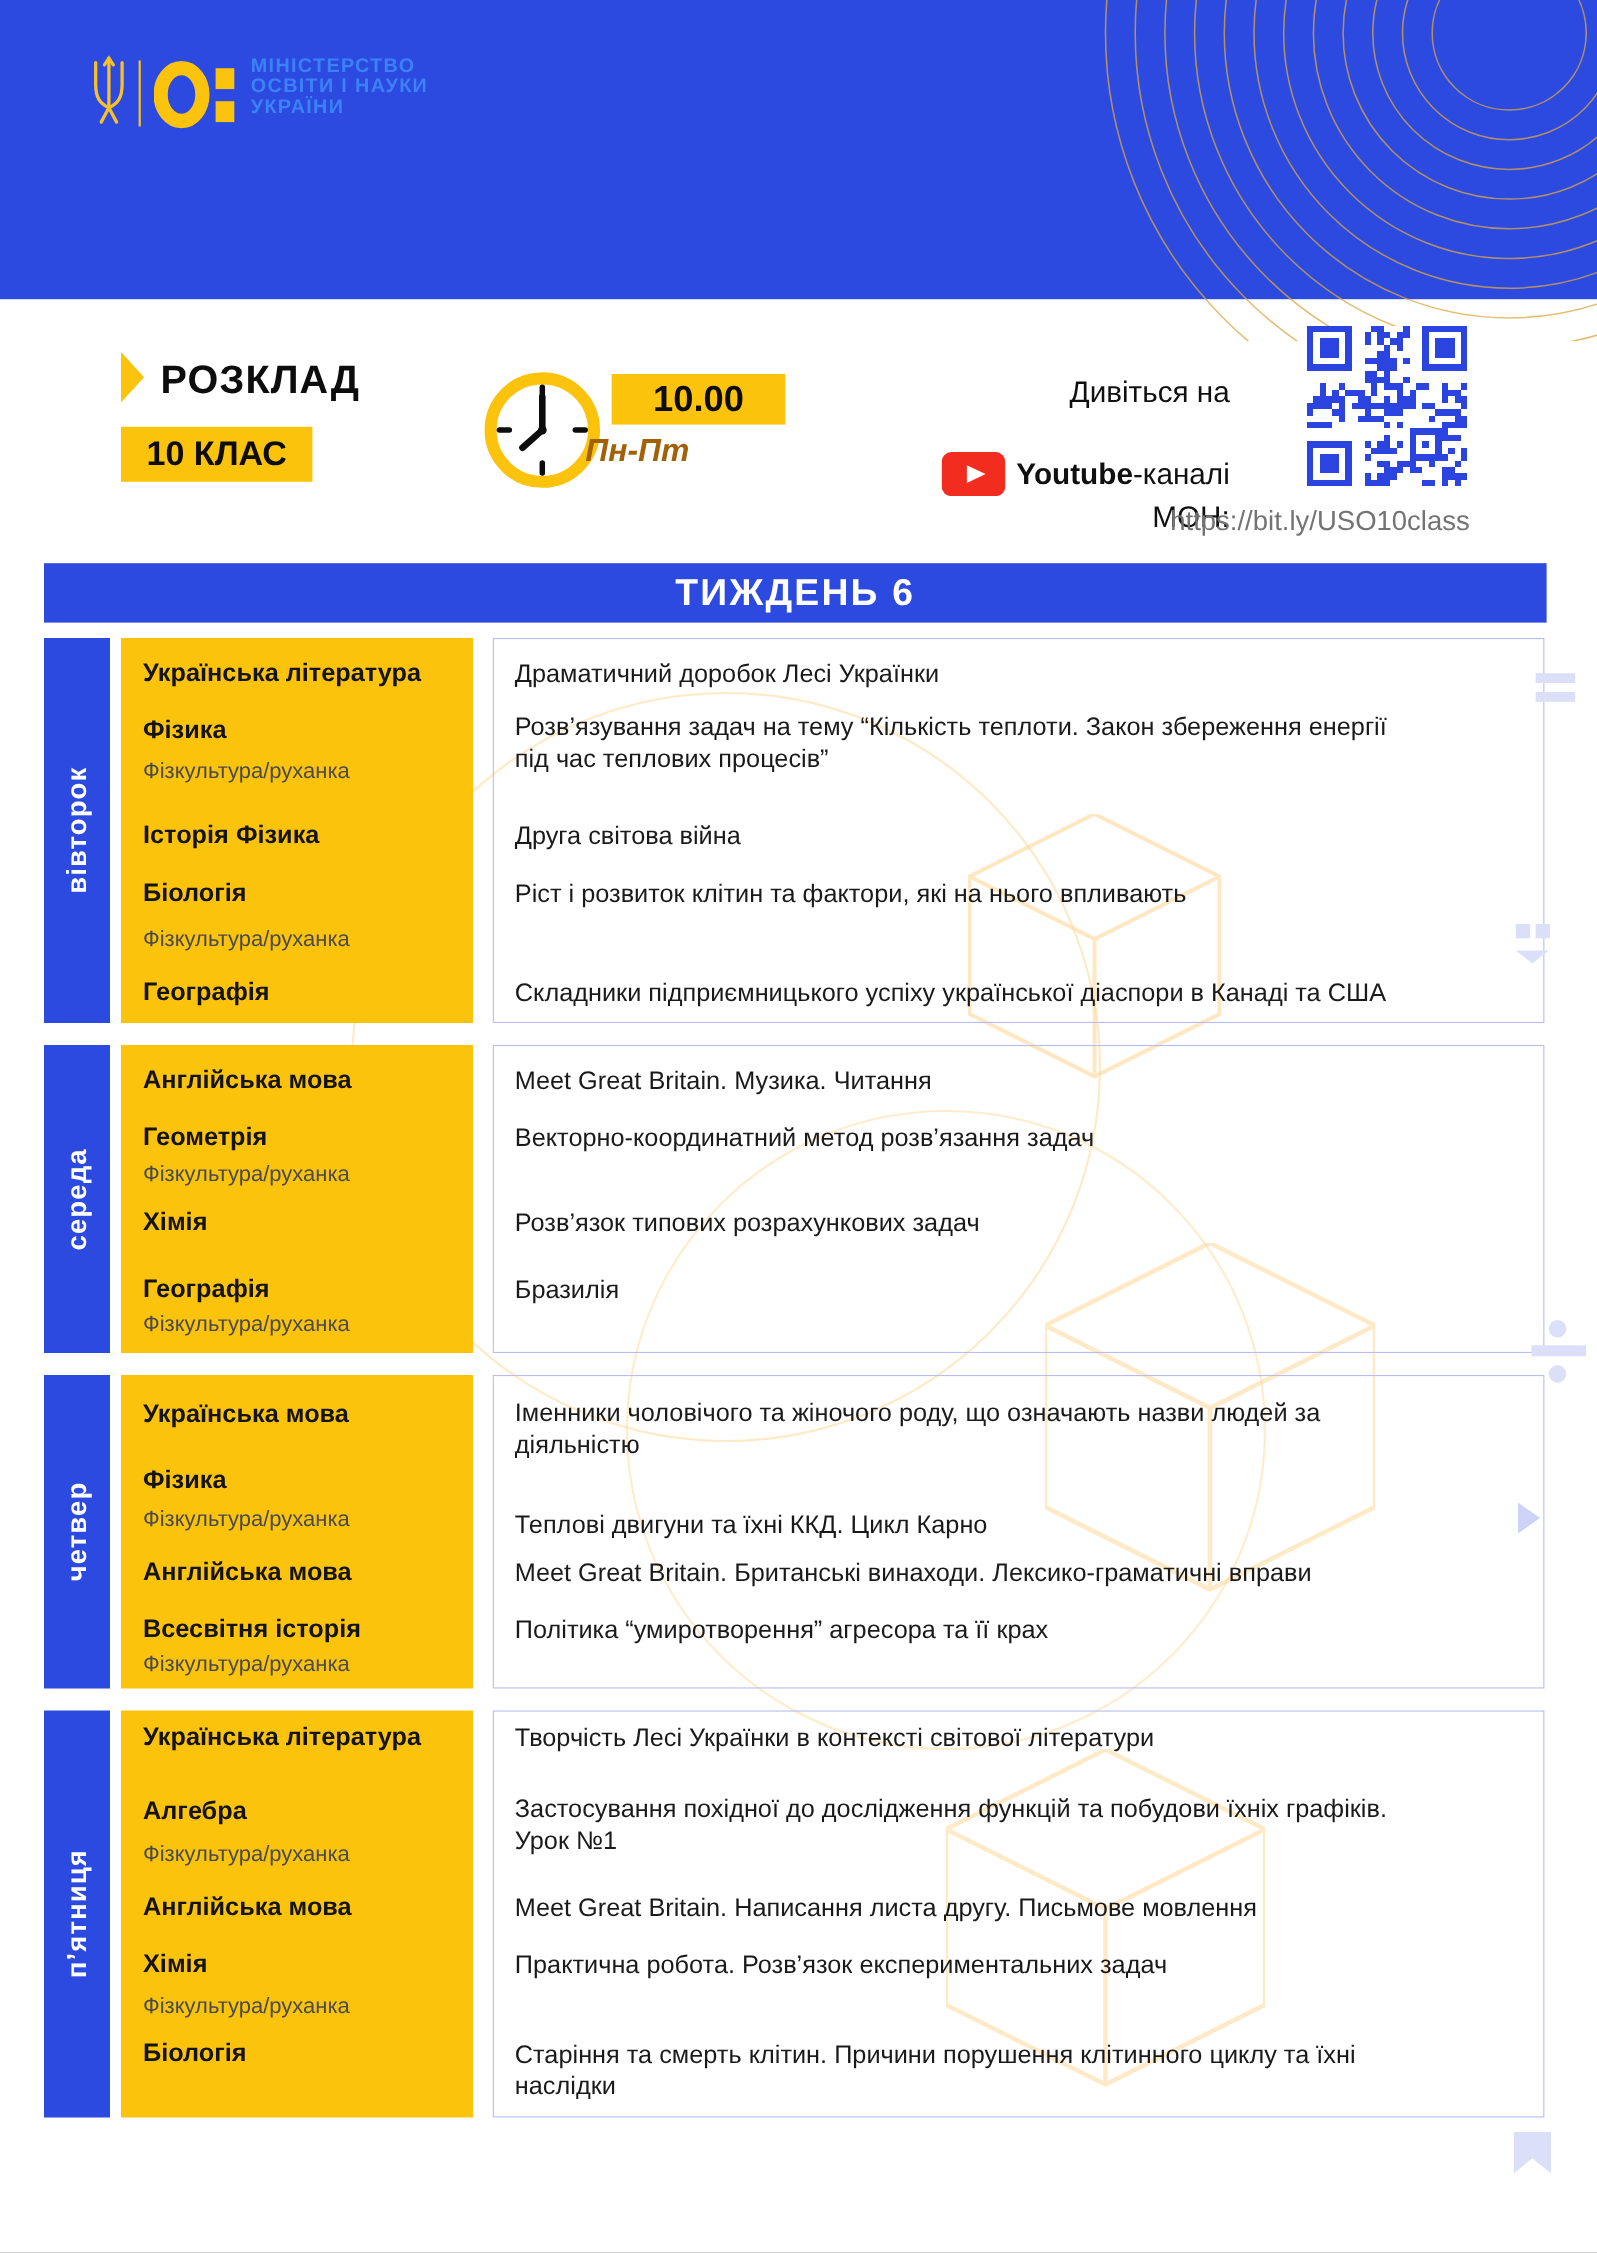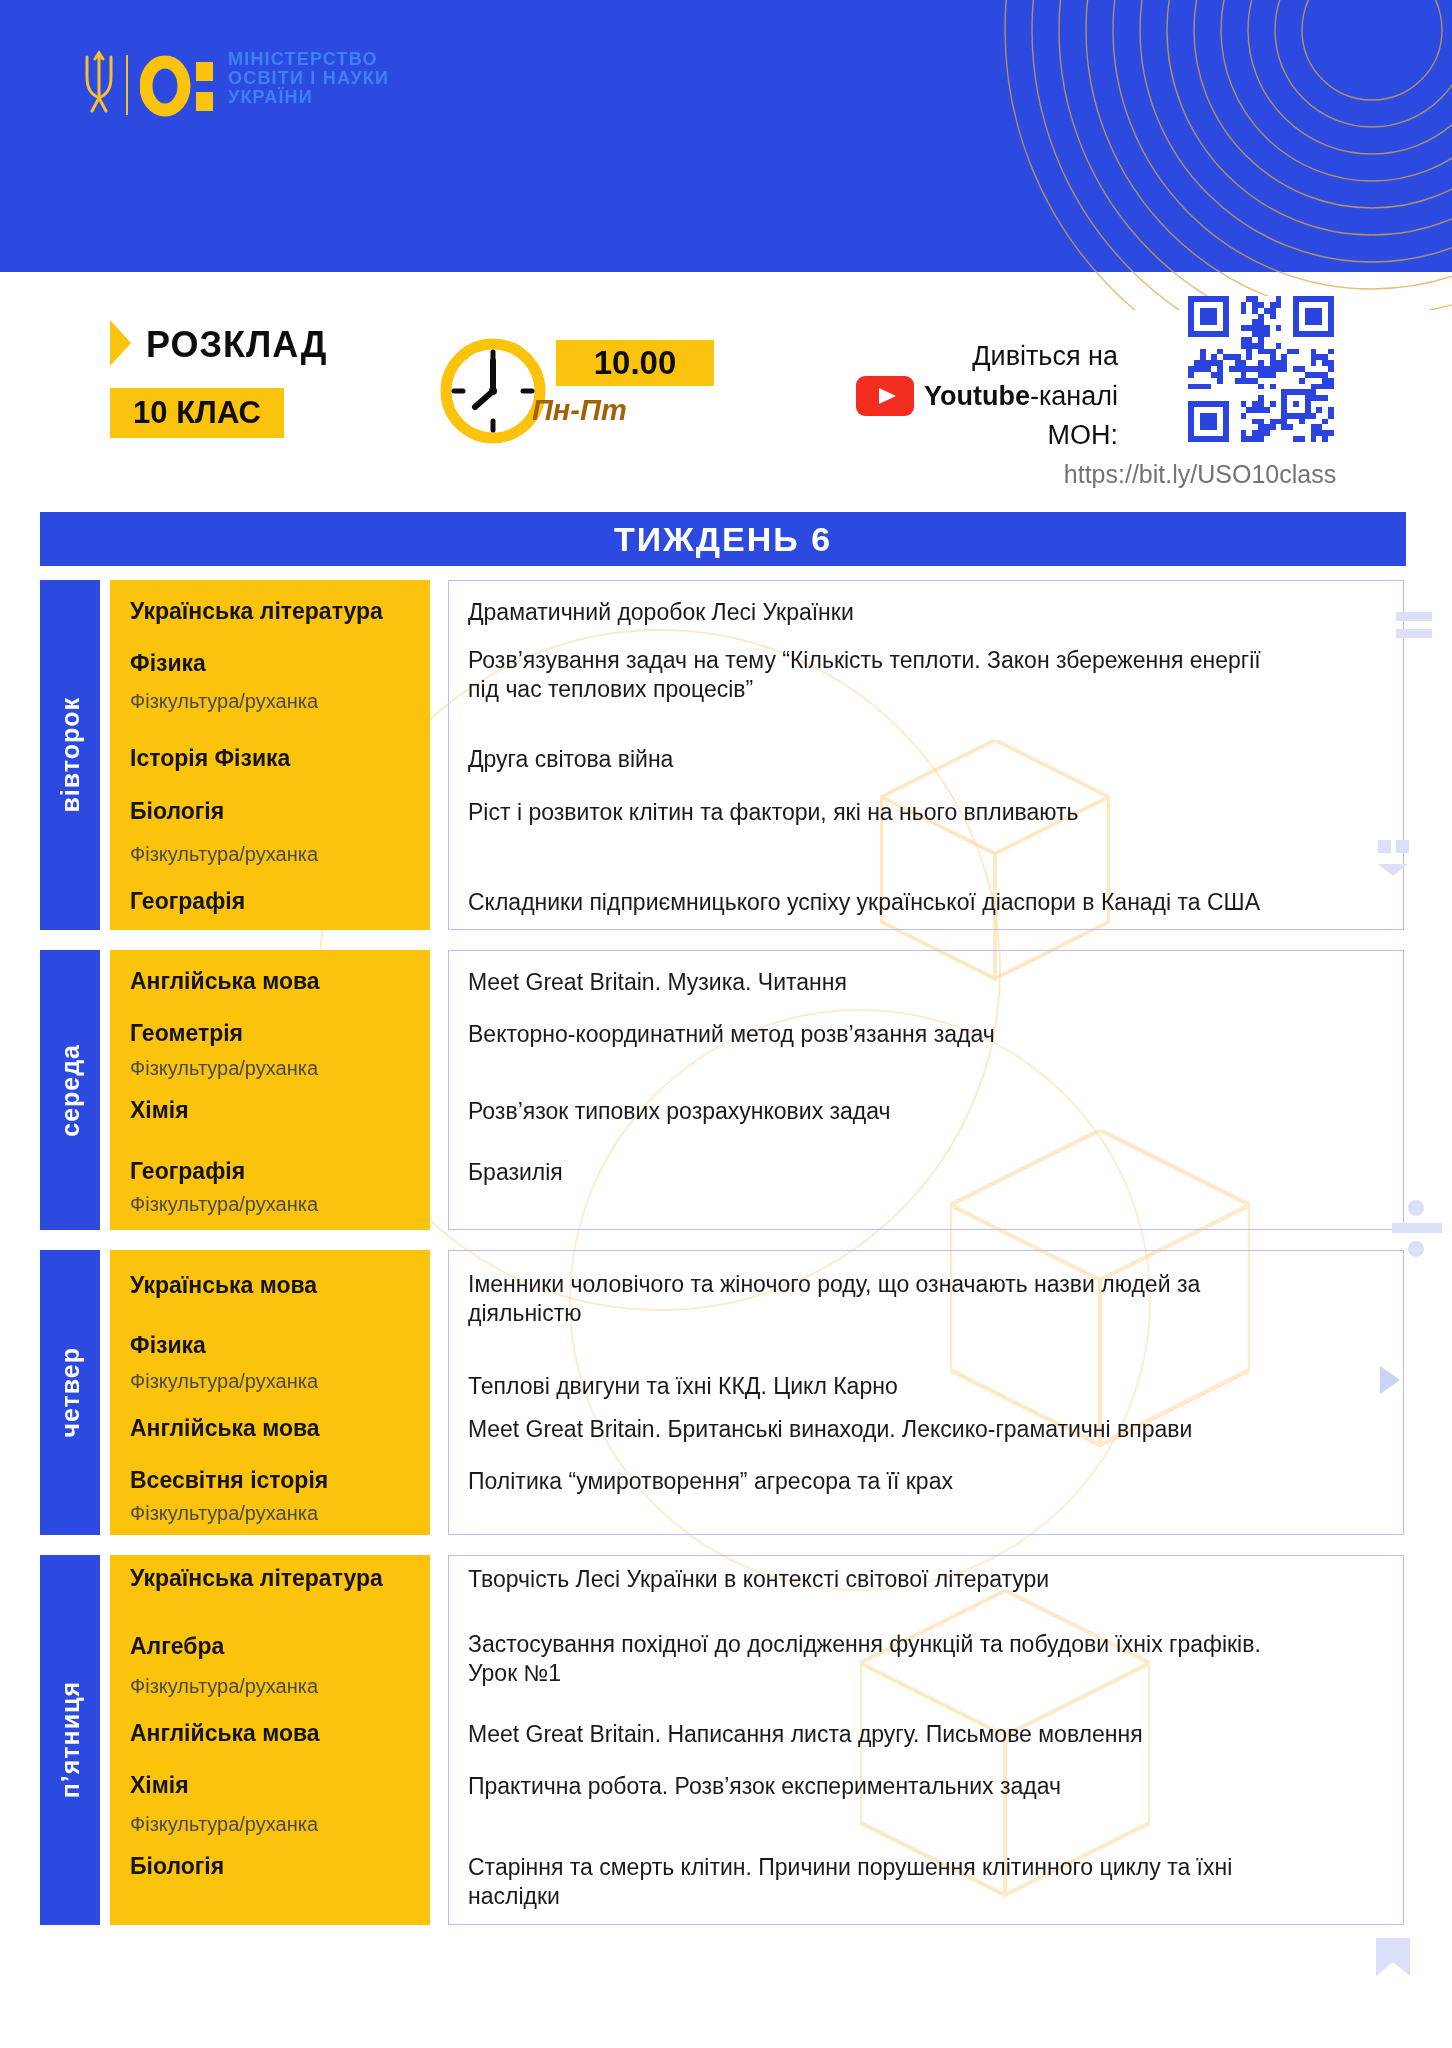--- a/index.html
+++ b/index.html
@@ -19,21 +19,21 @@
   .play-tri{position:absolute;left:110px;top:320px;width:0;height:0;
             border-top:23px solid transparent;border-bottom:23px solid transparent;border-left:21px solid #fcc30d;}
   .rozklad{position:absolute;left:146px;top:324px;font-size:36px;font-weight:bold;letter-spacing:1px;color:#0d0d0d;}
   .grade-box{position:absolute;left:110px;top:388px;width:174px;height:50px;background:#fcc30d;
              text-align:center;line-height:50px;font-size:31px;font-weight:bold;color:#0d0d0d;}
   .time-box{position:absolute;left:556px;top:340px;width:158px;height:46px;background:#fcc30d;
             text-align:center;line-height:46px;font-size:33px;font-weight:bold;color:#0d0d0d;}
   .dayrange{position:absolute;left:532px;top:394px;font-size:29px;font-weight:bold;color:#a16207;font-style:italic;}
   .watch{position:absolute;left:810px;top:338px;width:308px;text-align:right;font-size:27px;color:#101010;}
   .watch .l1{height:36px;line-height:36px;}
-  .watch .l2{height:44px;display:flex;justify-content:flex-end;align-items:center;gap:10px;}
+  .watch .l2{height:44px;display:flex;justify-content:flex-end;align-items:center;gap:10px;margin-top:35px;}
   .watch .l3{height:34px;line-height:34px;}
   .b{font-weight:bold;}
   .qr{position:absolute;left:1188px;top:296px;width:146px;height:146px;}
   .link{position:absolute;left:1000px;top:460px;width:400px;text-align:center;
         font-size:25px;color:#737373;}
 
   
   .banner{position:absolute;left:40px;top:512px;width:1366px;height:54px;background:#2c49e0;
           color:#fff;text-align:center;line-height:54px;font-size:34px;font-weight:bold;letter-spacing:2px;}
 

